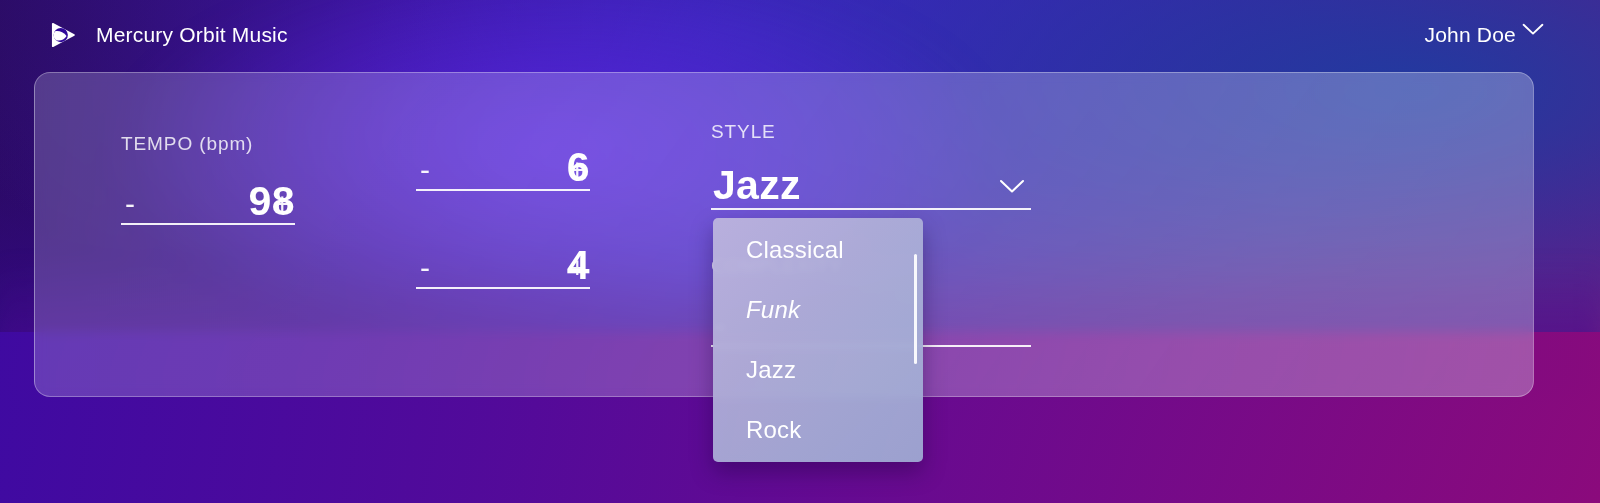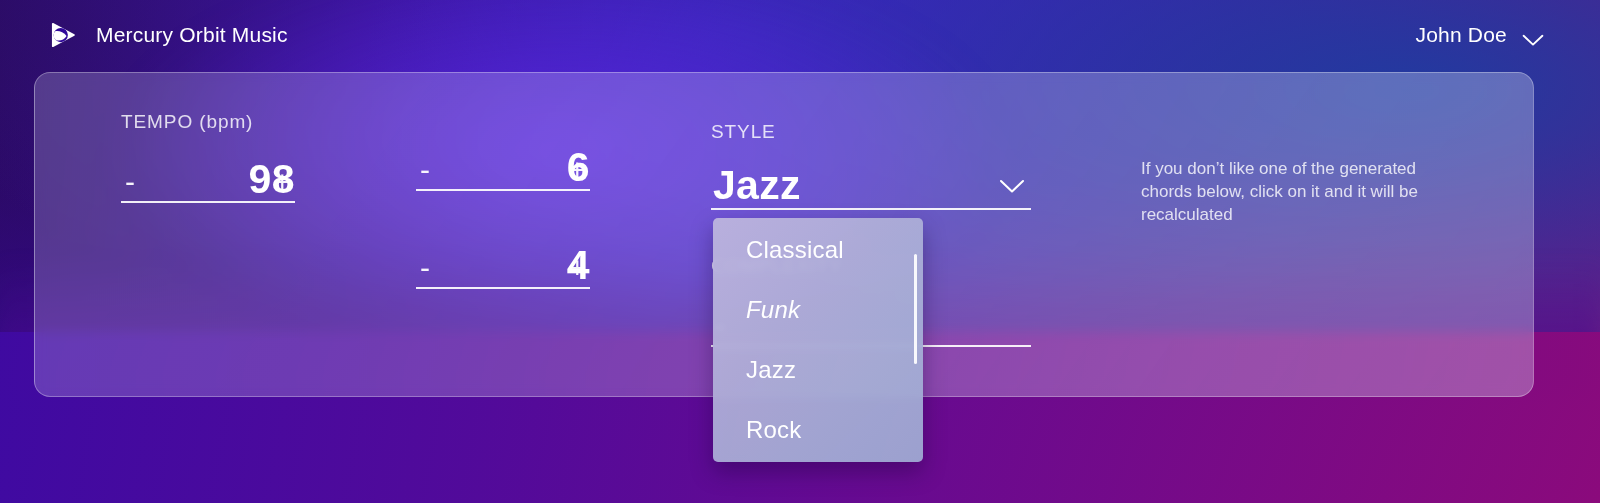--- a/index.html
+++ b/index.html
@@ -80,22 +80,22 @@
   .brand-name {
     color: #ffffff;
     font-size: 21px;
     letter-spacing: 0.2px;
     font-weight: 400;
     white-space: nowrap;
   }
   .header-spacer { flex: 1; }
   .user-menu {
     display: flex;
-    align-items: flex-end;
-    gap: 15px;
+    align-items: flex-start;
+    gap: 6px;
     color: #ffffff;
     font-size: 21px;
     letter-spacing: 0.2px;
     padding-right: 14px;
     cursor: pointer;
   }
   .chev-hdr { width: 22px; height: 13px; display: block; }
 
   
   .panel {
@@ -266,21 +266,21 @@
       <span>
         <svg class="chev-hdr" viewBox="0 0 22 13" aria-hidden="true">
           <path d="M1.6 1.8 L11 10.6 L20.4 1.8" fill="none" stroke="#ffffff" stroke-width="1.9" stroke-linecap="round" stroke-linejoin="round"></path>
         </svg>
       </span>
     </div>
   </div>
 
   <div class="panel">
 
-    <div class="field" style="left:86px; top:38px; width:174px;">
+    <div class="field" style="left:86px; top:60px; width:174px;">
       <div class="field-label">TEMPO (bpm)</div>
       <div class="stepper" style="margin-top:12px;">
         <span class="stepper-minus">-</span>
         <span class="stepper-value">98</span>
         <span class="stepper-plus">+</span>
       </div>
     </div>
 
     <div class="field" style="left:381px; top:48px; width:174px;">
       <div class="stepper" style="margin-top:12px;">
@@ -308,21 +308,20 @@
     </div>
 
     <div class="field" style="left:676px; top:182px; width:320px;">
       <div class="field-label">COMPLEXITY</div>
       <div class="stepper" style="margin-top:12px;">
         <span class="stepper-minus">-</span>
       </div>
     </div>
 
     <div class="help">
-      <p>If you don’t like one of the generated chords below, click on it and it will be recalculated</p>
     </div>
 
   </div>
 
   <div class="dropdown">
     <div class="dd-item" style="top:20px;">Classical</div>
     <div class="dd-item" style="top:80px;font-style:italic;">Funk</div>
     <div class="dd-item" style="top:140px;">Jazz</div>
     <div class="dd-item" style="top:200px;">Rock</div>
     <div class="dd-scrollbar"></div>

